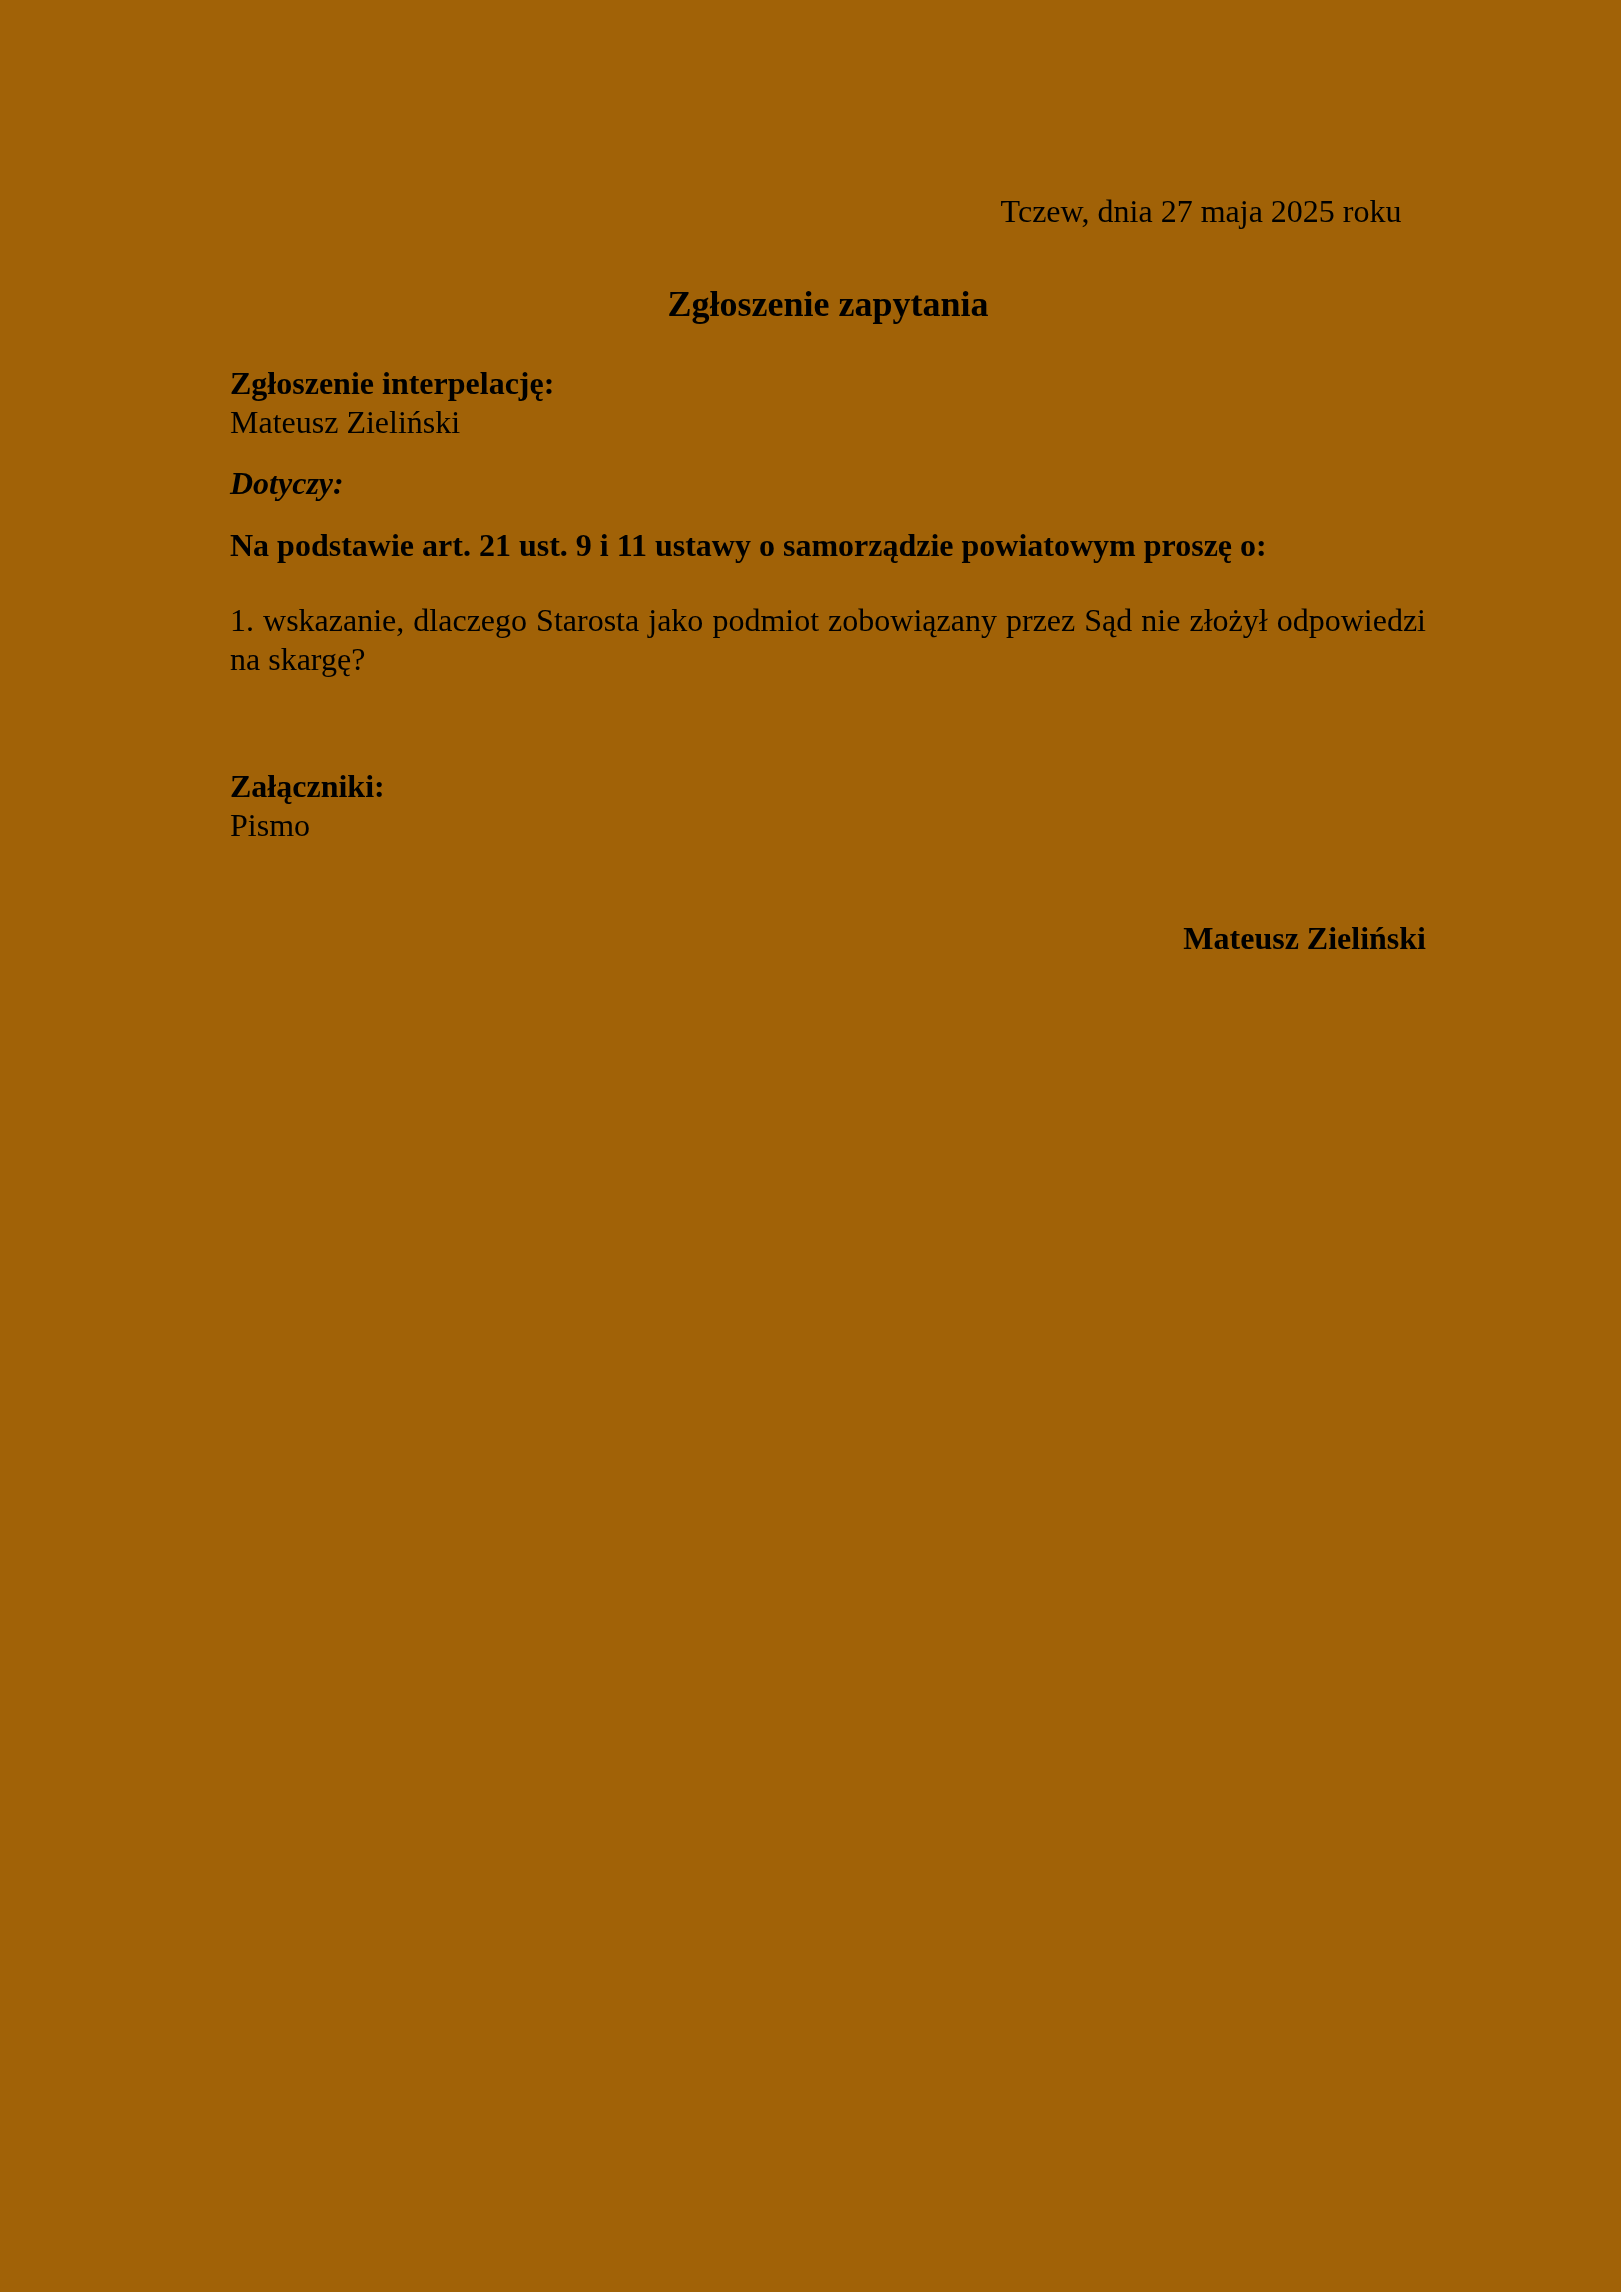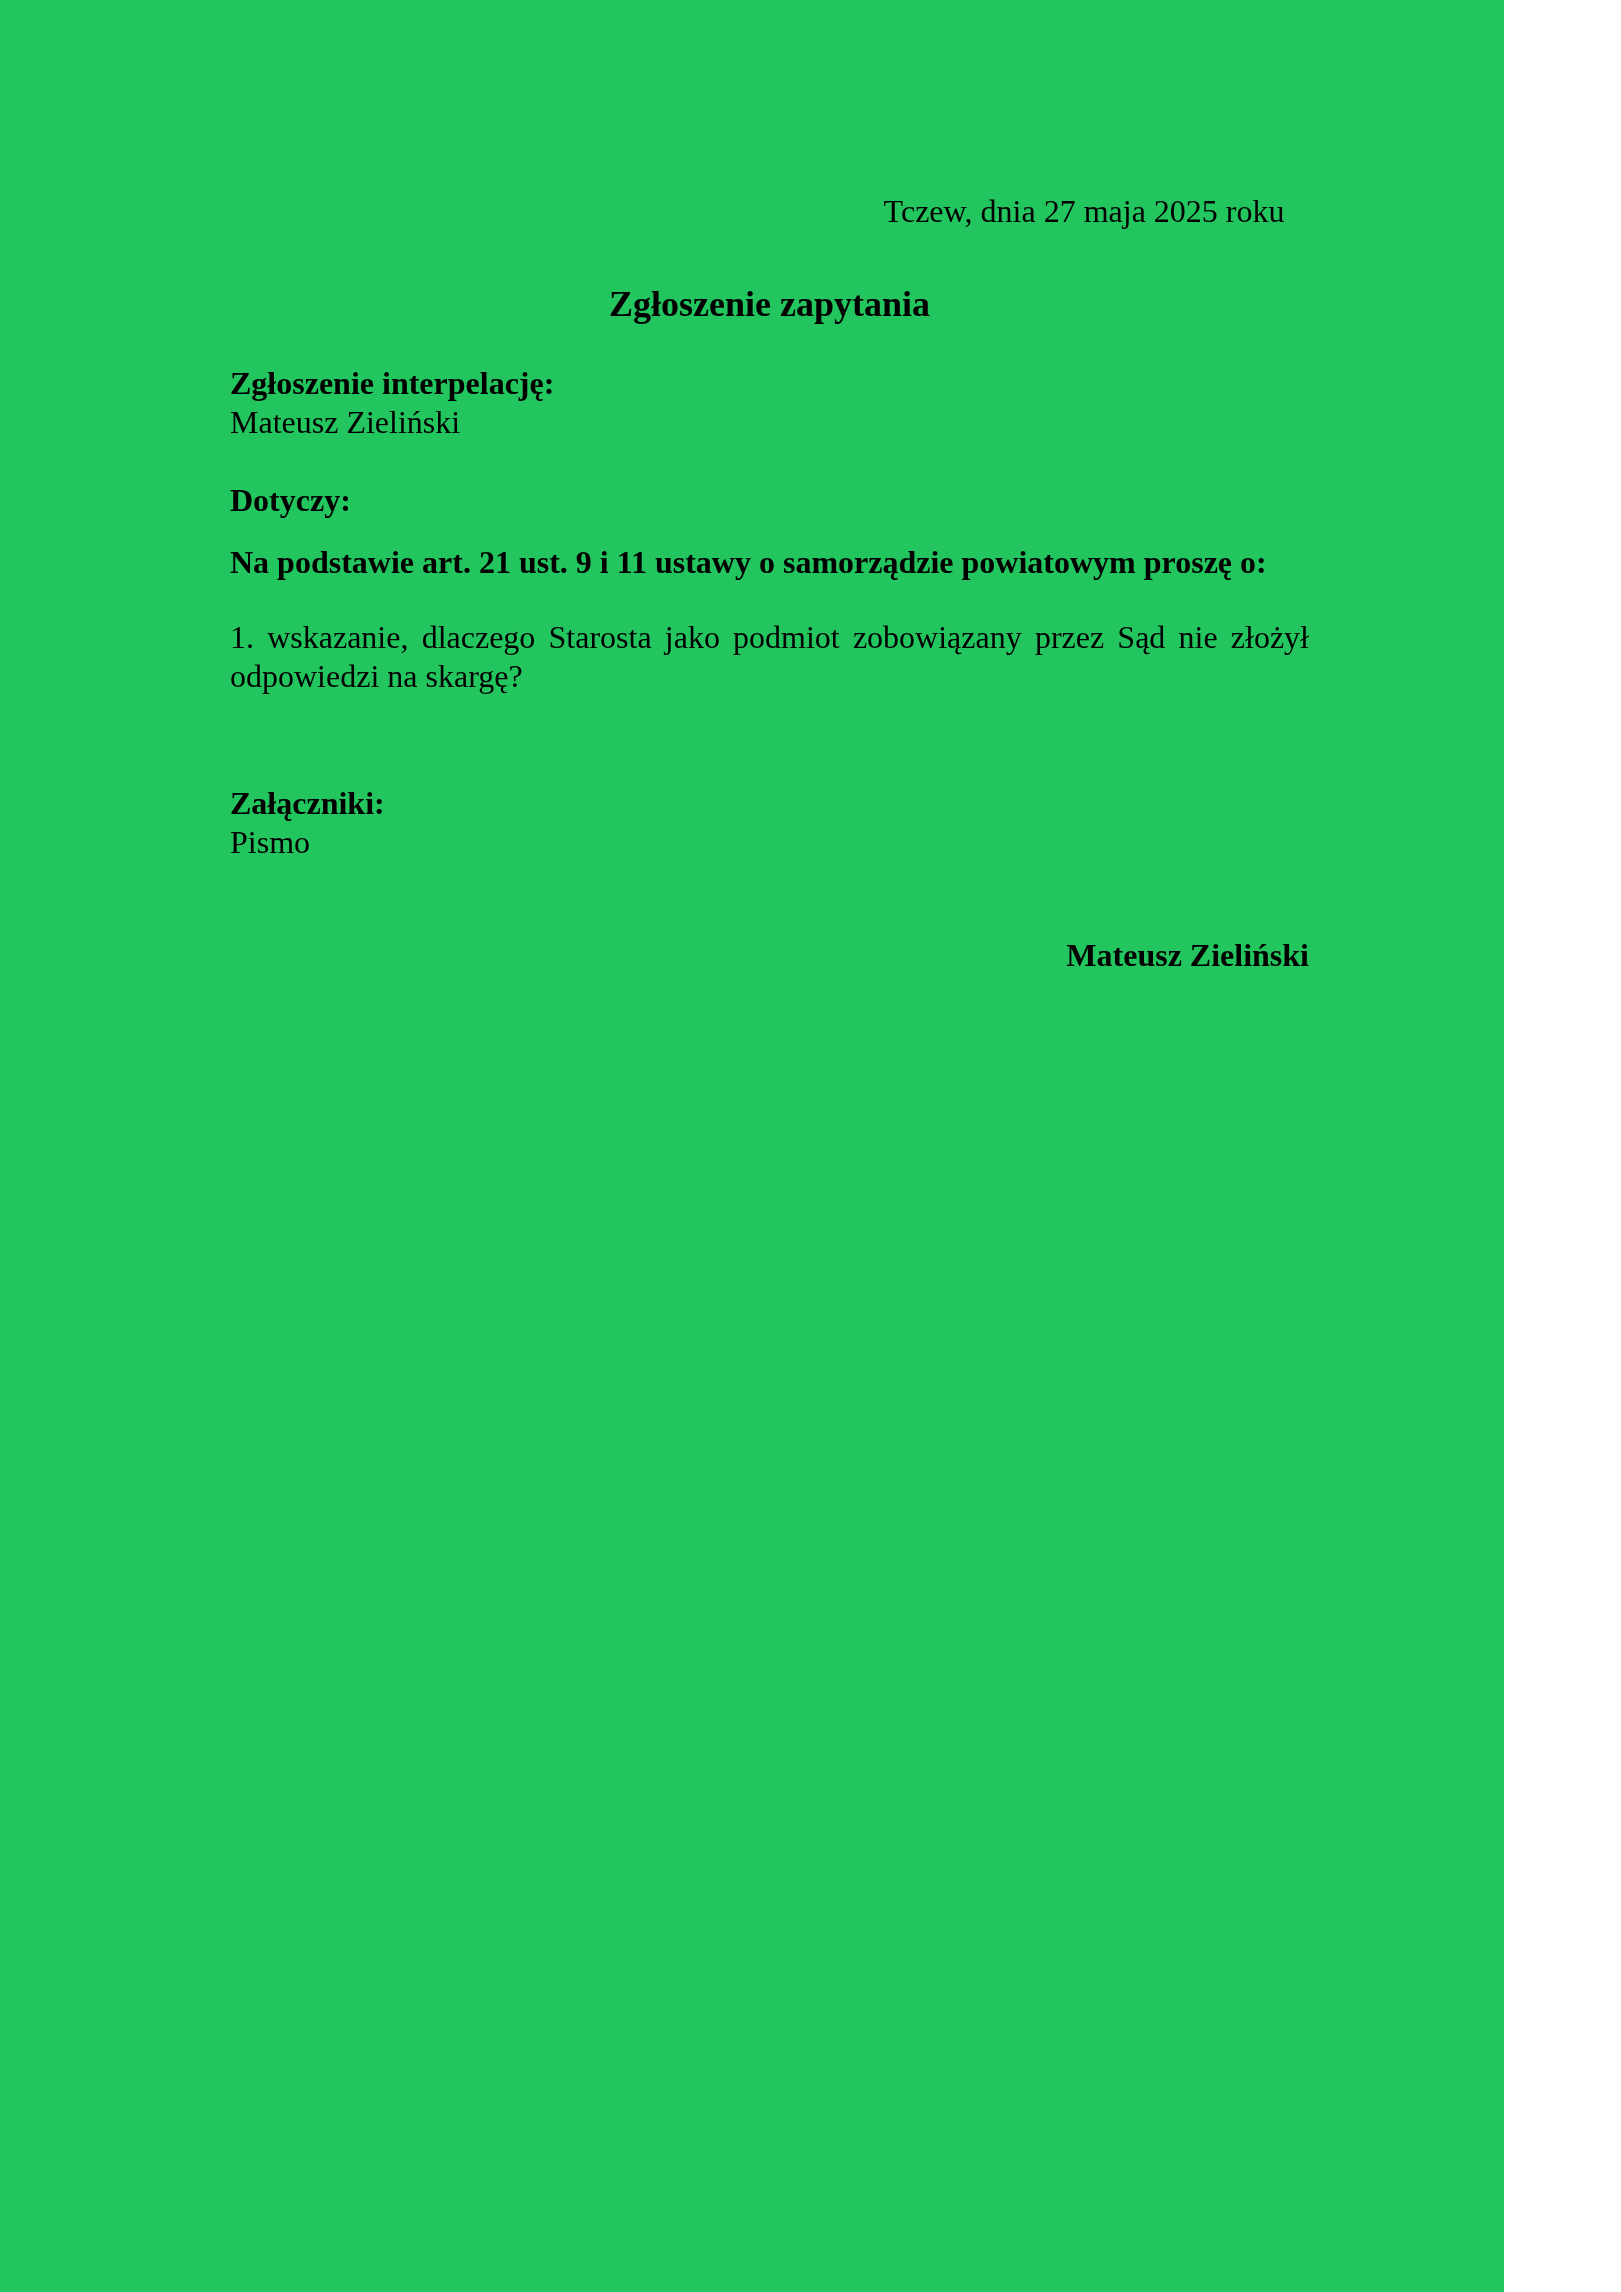--- a/index.html
+++ b/index.html
@@ -2,23 +2,23 @@
 <html lang="pl"><head>
 <meta charset="utf-8">
 <style>
   html, body {
     margin: 0;
     padding: 0;
     background: #ffffff;
   }
   .page {
     position: relative;
-    width: 1504px;
+    width: 1621px;
     height: 2293px;
-    background: #22c55e;
+    background: #a16207;
     box-sizing: border-box;
     padding: 192px 195px 0 230px;
     font-family: "Liberation Serif", "DejaVu Serif", serif;
     font-size: 32px;
     line-height: 39px;
     color: #000000;
   }
   p { margin: 0; }
   .bold { font-weight: bold; }
   .date {
@@ -26,21 +26,21 @@
     padding-right: 24.5px;
   }
   .title {
     font-size: 36px;
     line-height: 45px;
     font-weight: bold;
     text-align: center;
     margin-top: 51px;
   }
   .submitter-label { margin-top: 37px; font-weight: bold; }
-  .section-gap { margin-top: 39px; }
+  .section-gap { margin-top: 22px; font-style: italic; }
   .just { text-align: justify; }
   .prewrap { white-space: pre-wrap; }
   .legal {
     margin-top: 23px;
     font-weight: bold;
   }
   .questions-gap { margin-top: 36px; }
   .attach-label {
     margin-top: 88px;
     font-weight: bold;

